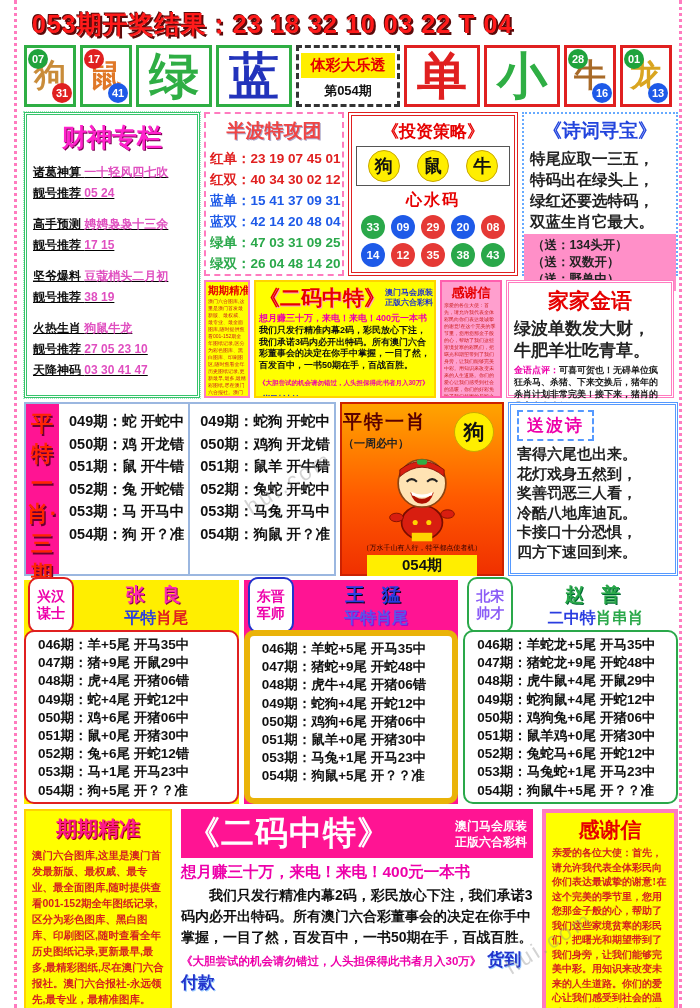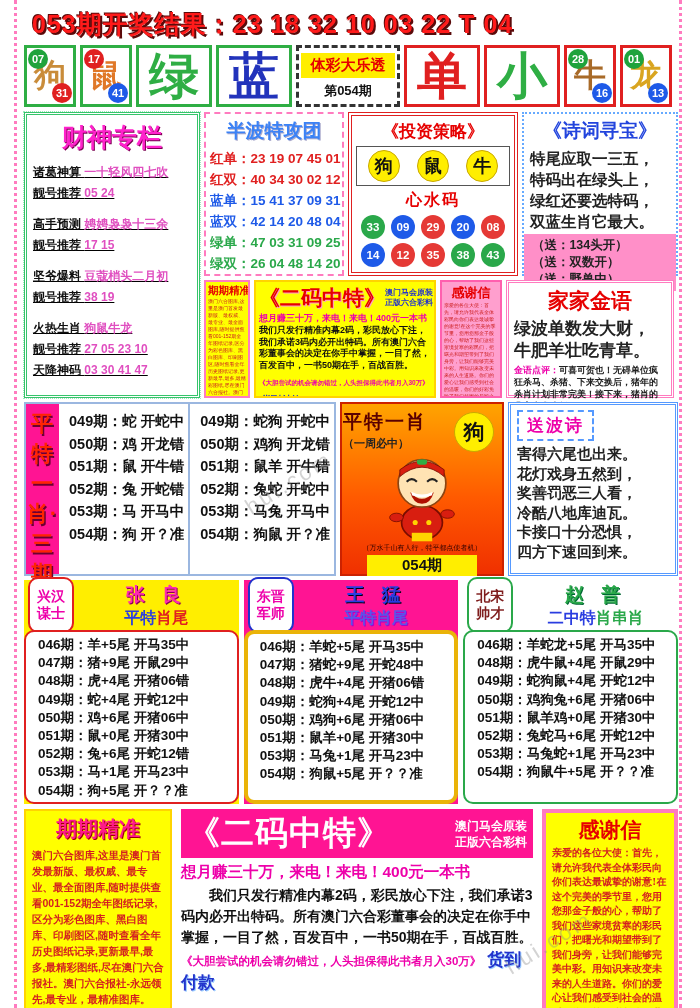--- a/index.html
+++ b/index.html
@@ -36,21 +36,21 @@
   .caishen h2 { text-align:center; color:#ff22cc; font-size:25px; font-weight:bold; text-shadow:1px 1px 0 #7a0050; margin-bottom:8px; }
   .cs-line { font-size:12px; line-height:21px; white-space:nowrap;text-decoration:underline; }
   .cs-line b { color:#111; } .cs-line span { color:#e04fc0; font-weight:bold; }
   .cs-line.gap { margin-bottom:10px; }
 
   .rightcol { width:474px; display:flex; flex-direction:column; gap:4px; }
   .rowA { display:flex; gap:4px; height:164px; }
   .rowB { display:flex; gap:4px; height:118px; }
 
   .banbo { width:140px; border:2px dashed #ff7bbf; background:#fff; padding:4px 4px; }
-  .banbo h2 { color:#3b82f6; font-weight:bold; font-size:19px; text-align:center; text-shadow:1px 1px 0 #aac; margin-bottom:4px; }
+  .banbo h2 { color:#ef4444; font-weight:bold; font-size:19px; text-align:center; text-shadow:1px 1px 0 #aac; margin-bottom:4px; }
   .bb-row { font-size:13.5px; font-weight:bold; line-height:21px; white-space:nowrap; }
   .bb-row[data-color="red"]{color:#e02020;} .bb-row[data-color="blue"]{color:#1e5ae8;} .bb-row[data-color="green"]{color:#2aa84a;}
 
   .invest { width:182px; border:4px double #e02020; background:#fff; padding:4px; text-align:center; }
   .invest h2 { color:#e60000; font-size:17px; font-weight:bold; margin-bottom:3px; }
   .zrow { border:1px solid #555; display:flex; justify-content:space-around; padding:3px 2px; margin-bottom:4px; }
   .zc { width:32px; height:32px; border-radius:50%; background:#ffee00; border:1px solid #c9a800; font-size:18px; font-weight:bold;
         display:flex; align-items:center; justify-content:center; color:#111; }
   .xsm { color:#e60000; font-weight:bold; font-size:16px; margin-bottom:4px; letter-spacing:2px; }
   .balls { display:flex; flex-wrap:wrap; gap:4px 6px; justify-content:center; }
@@ -112,30 +112,30 @@
   .poem2 .lines div { font-family:"DejaVu Serif",serif; font-size:15px; font-weight:bold; color:#222; line-height:19.5px; white-space:nowrap; }
 
   
   .trow { display:flex; gap:5px; margin-top:4px; height:224px; }
   .tip { flex:1; display:flex; flex-direction:column; }
   .tip .hd { display:flex; align-items:center; gap:4px; padding:3px 4px; height:50px; }
   .tip.t1 .hd { background:#ffee00; } .tip.t2 .hd { background:#ff1493; } .tip.t3 .hd { background:#fff; }
   .tip .bdg { background:#fff; border-radius:10px; padding:9px 7px; text-align:center; }
   .tip.t1 .bdg { border:2px solid #e02020; } .tip.t2 .bdg { border:2px solid #2233cc; } .tip.t3 .bdg { border:2px solid #2aa84a; }
   .tip .bdg div { font-size:14px; font-weight:bold; line-height:17px; }
-  .tip.t1 .bdg div, .tip.t2 .bdg div { color:#ee00aa; } .tip.t3 .bdg div { color:#7f1d1d; }
+  .tip.t1 .bdg div, .tip.t2 .bdg div { color:#ee00aa; } .tip.t3 .bdg div { color:#8b5cf6; }
   .tip .hx { flex:1; text-align:center; }
   .tip .nm { font-size:19px; font-weight:bold; letter-spacing:6px; }
   .tip.t1 .nm { color:#ff2bb0; text-shadow:1px 1px 0 #8a0050; } .tip.t2 .nm { color:#2a3de0; text-shadow:1px 1px 0 #001; } .tip.t3 .nm { color:#2aa84a; text-shadow:1px 1px 0 #063; }
   .tip .sb { font-size:16px; font-weight:bold; }
   .tip .sb .p1 { color:#2a3de0; } .tip .sb .p2 { color:#e02020; }
   .tip.t2 .sb .p1, .tip.t2 .sb .p2 { color:#5a55e8; text-shadow:1px 1px 0 #a0c; }
   .tip.t3 .sb .p2 { color:#2aa84a; }
   .tip .bd { flex:1; background:#fff; border-radius:10px; padding:4px 0 0 12px; }
-  .tip.t1 .bd { border:2px solid #e02020; } .tip.t2 .bd { border:4px solid #eab308; } .tip.t3 .bd { border:2px solid #2aa84a; }
+  .tip.t1 .bd { border:2px solid #e02020; } .tip.t2 .bd { border:6px solid #eab308; } .tip.t3 .bd { border:2px solid #2aa84a; }
   .tip .bd div { font-size:13.5px; font-weight:bold; color:#111; line-height:18.2px; white-space:nowrap; }
   .tip.t1 { background:#ffee00; } .tip.t2 { background:#ff1493; } .tip.t3 { background:#fff; }
 
   
   .foot { display:flex; gap:5px; margin-top:5px; height:214px; }
   .jz-b { width:148px; background:#ffff00; border:2px solid #ffd400; padding:4px 6px; }
   .jz-b h2 { color:#ff1a8c; font-size:21px; font-weight:bold; text-align:center; text-shadow:1px 1px 0 #900; margin-bottom:4px; }
   .jz-b p { color:#d42020; font-size:10.5px; line-height:16px; font-weight:bold; }
 
   .erma-b { width:360px; background:#fff; border-bottom:3px solid #ff1493; padding:0 4px; }
@@ -402,20 +402,21 @@
             <div>北宋</div>
             <div>帅才</div>
           </div>
         <div class="hx">
           <div class="nm">赵 普</div>
           <div class="sb"><span class="p1">二中特</span><span class="p2">肖串肖</span></div>
         </div>
       </div>
       <div class="bd">
         <div>046期：羊蛇龙+5尾 开马35中</div>
+        <div>047期：猪蛇龙+9尾 开蛇48中</div>
         <div>048期：虎牛鼠+4尾 开鼠29中</div>
         <div>049期：蛇狗鼠+4尾 开蛇12中</div>
         <div>050期：鸡狗兔+6尾 开猪06中</div>
         <div>051期：鼠羊鸡+0尾 开猪30中</div>
         <div>052期：兔蛇马+6尾 开蛇12中</div>
         <div>053期：马兔蛇+1尾 开马23中</div>
         <div>054期：狗鼠牛+5尾 开？？准</div>
       </div>
     </div>
   </div>

